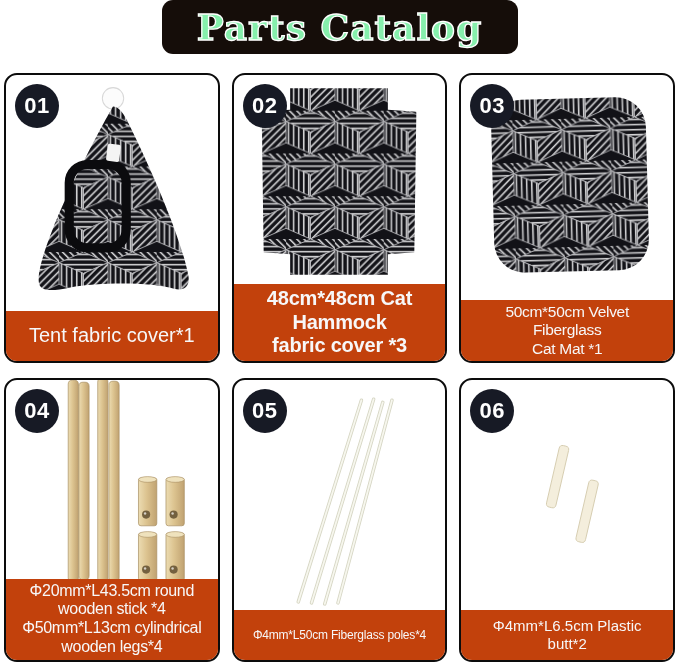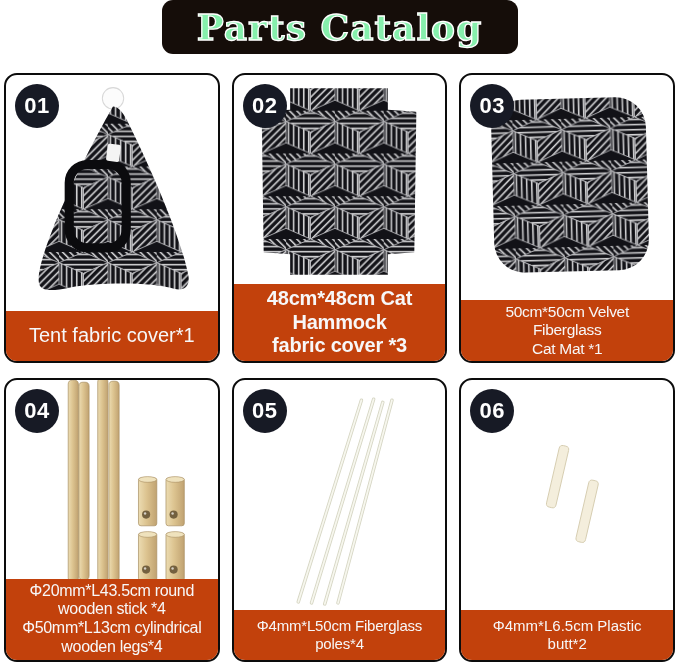--- a/index.html
+++ b/index.html
@@ -40,21 +40,21 @@
 
   .caption {
     flex: 0 0 auto; min-height: 50px; background: #c2410c; color: #f7f7f8;
     display: flex; flex-direction: column; align-items: center; justify-content: center;
     text-align: center; line-height: 1.18; padding: 3px 12px;
   }
   .card:nth-child(1) .caption { font-size: 20px; }
   .card:nth-child(2) .caption { font-size: 20px; letter-spacing: -0.2px; font-weight: bold; }
   .card:nth-child(3) .caption { font-size: 15.5px; letter-spacing: -0.3px; }
   .card:nth-child(4) .caption { font-size: 16px; letter-spacing: -0.3px; }
-  .card:nth-child(5) .caption { font-size: 15px; letter-spacing: -0.2px; }
+  .card:nth-child(5) .caption { font-size: 12px; letter-spacing: -0.2px; }
   .card:nth-child(6) .caption { font-size: 15px; }
   .defs-svg { position: absolute; width: 0; height: 0; }
 </style>
 </head>
 <body>
 
 <svg class="defs-svg" aria-hidden="true">
   <defs>
     <pattern id="st-h" patternUnits="userSpaceOnUse" width="5" height="5">
       <rect width="5" height="5" fill="#121217"></rect>

